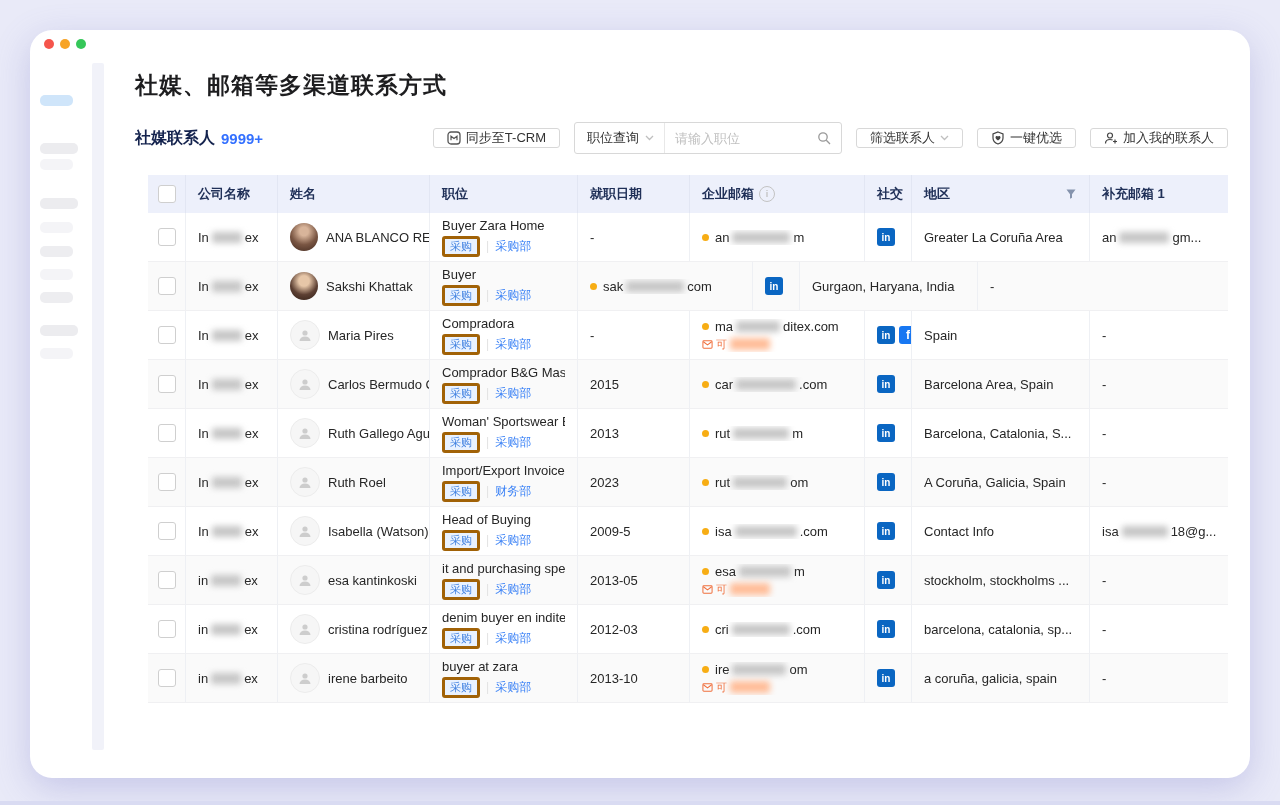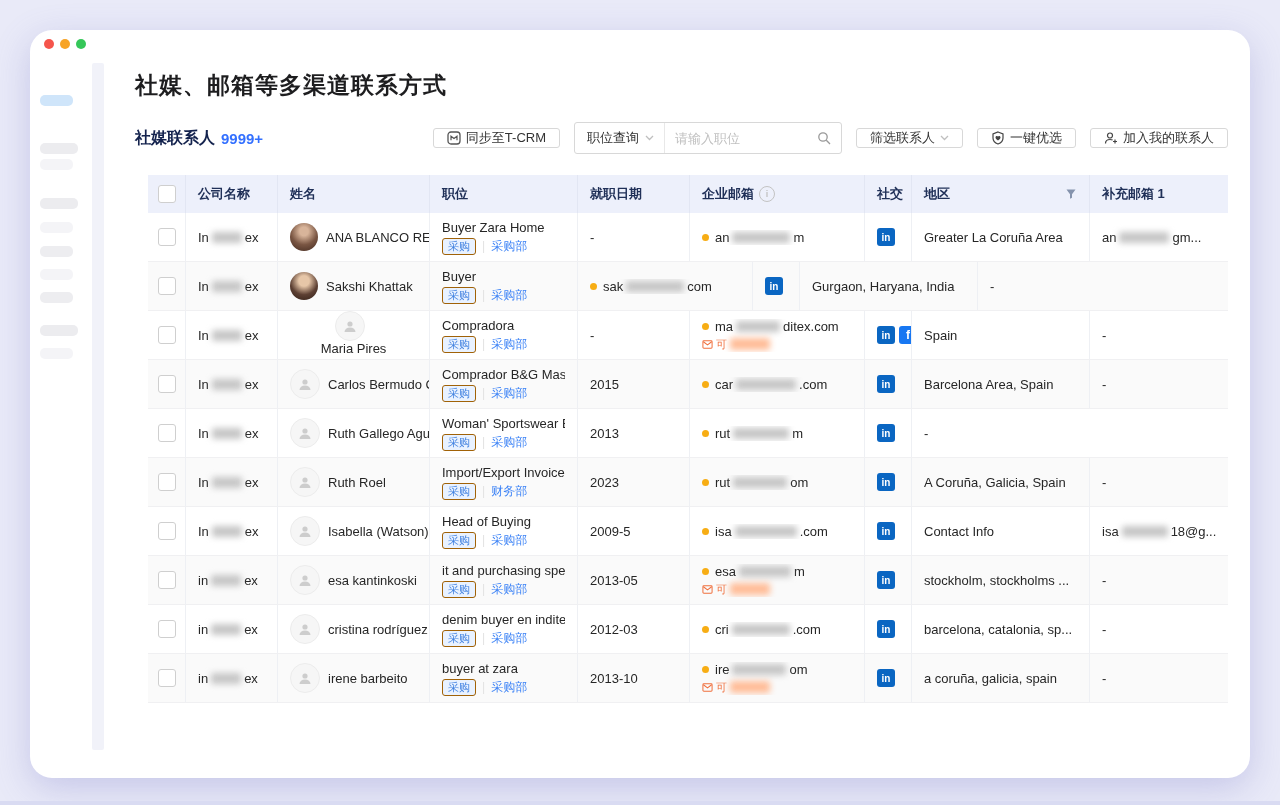--- a/index.html
+++ b/index.html
@@ -67,21 +67,21 @@
     vertical-align:-1px;margin:0 3px;flex:none;}
   .avatar{width:28px;height:28px;border-radius:50%;margin-right:8px;flex:none;
     display:flex;align-items:center;justify-content:center;}
   .avatar.default{background:#f6f6f6;border:1px solid #ececec;}
   .avatar.photo-a{background:radial-gradient(circle at 50% 30%,#d8b49a 18%,#7a5643 55%,#41291f 100%);}
   .avatar.photo-b{background:radial-gradient(circle at 50% 32%,#e6c6a8 22%,#5d4033 58%,#2e1d15 100%);}
   .pos-wrap{display:flex;flex-direction:column;justify-content:center;gap:3px;overflow:hidden;}
   .pos-line1{line-height:15px;}
   .pos-line2{display:flex;align-items:center;}
   .tag{font-size:11px;color:var(--tag-text,#3d7fe0);background:var(--tag-bg,#e9f2ff);
-    border:1px solid #a16207;border-radius:3px;padding:1px 5px;line-height:13px;}
+    border:3px solid #a16207;border-radius:3px;padding:1px 5px;line-height:13px;}
   .sep{color:#e3e3e3;margin:0 6px;font-size:12px;}
   .dept{color:#3b82f6;font-size:12px;}
   .email-wrap{display:flex;flex-direction:column;justify-content:center;gap:3px;overflow:hidden;}
   .email-line{display:flex;align-items:center;}
   .dot{width:7px;height:7px;border-radius:50%;background:var(--email-dot,#f7ad14);margin-right:6px;flex:none;}
   .badge{display:flex;align-items:center;gap:3px;color:var(--badge-orange,#f0703e);font-size:11px;}
   .blur-badge{display:inline-block;width:40px;height:12px;border-radius:2px;background:#ffbd98;filter:blur(3px);}
   .icon-li{width:18px;height:18px;border-radius:3px;background:var(--linkedin,#0a66c2);color:#fff;
     font-size:10px;font-weight:bold;display:flex;align-items:center;justify-content:center;cursor:pointer;flex:none;}
   .icon-fb{width:18px;height:18px;border-radius:3px;background:var(--facebook,#1877f2);color:#fff;
@@ -309,21 +309,21 @@
         </div>
         <div class="trow">
           <div class="cell c0">
             <span class="cb"></span>
           </div>
           <div class="cell" style="width: 92px;">
             <span>In</span>
             <span class="blur" style="width: 30px;"></span>
             <span>ex</span>
           </div>
-          <div class="cell" style="width: 152px; flex-direction: column;">
+          <div class="cell" style="width: 152px;">
             <span class="avatar default">
               <svg width="16" height="16" viewBox="0 0 16 16">
                 <circle cx="8" cy="6" r="2.6" fill="#cdcdcd"></circle>
                 <path d="M2.5 14a5.5 4.5 0 0111 0z" fill="#cdcdcd"></path>
               </svg>
             </span>
             <span>Maria Pires</span>
           </div>
           <div class="cell" style="width: 148px;">
             <div class="pos-wrap">
@@ -457,20 +457,23 @@
                 <span class="dot"></span>
                 <span>rut</span>
                 <span class="blur" style="width: 56px;"></span>
                 <span>m</span>
               </div>
             </div>
           </div>
           <div class="cell" style="width: 47px;">
             <span class="icon-li">in</span>
           </div>
+          <div class="cell" style="width: 178px;">
+            <span>Barcelona, Catalonia, S...</span>
+          </div>
           <div class="cell last" style="width: 138px;">
             <span>-</span>
           </div>
         </div>
         <div class="trow alt">
           <div class="cell c0">
             <span class="cb"></span>
           </div>
           <div class="cell" style="width: 92px;">
             <span>In</span>

